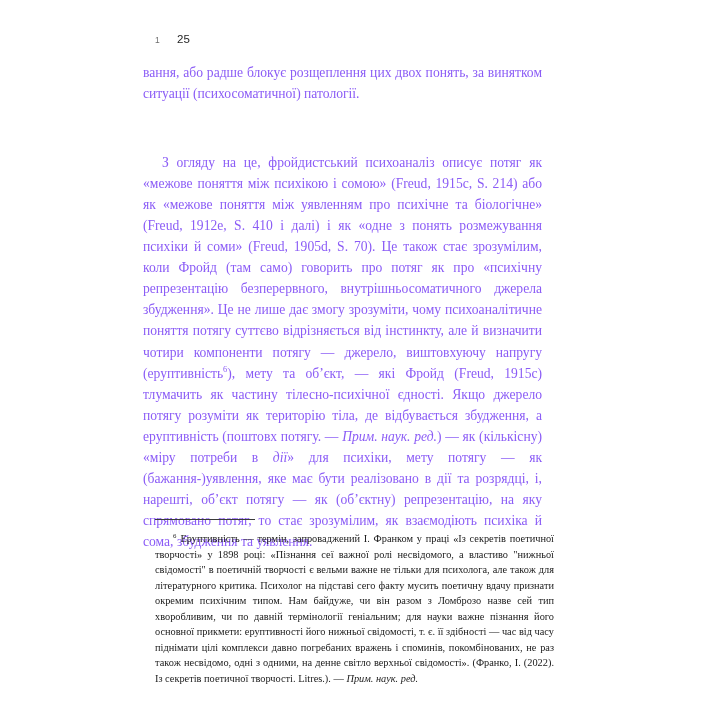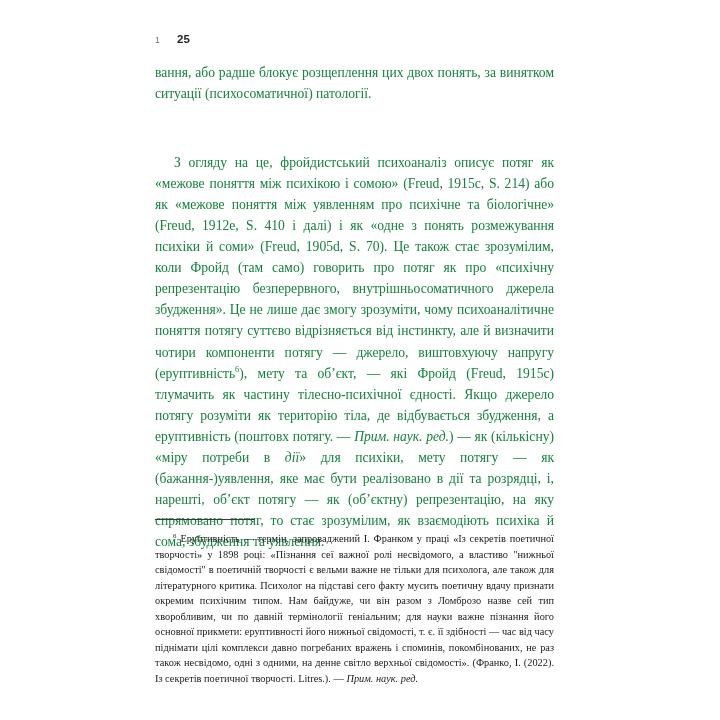--- a/index.html
+++ b/index.html
@@ -44,38 +44,38 @@
   }
   .rh-title {
     font-size: 8.5px;
     color: #6e6e6e;
     letter-spacing: 0.15px;
     flex: 1 1 auto;
     white-space: nowrap;
   }
   .rh-folio {
     font-size: 11.5px;
-    font-weight: bold;
+    font-weight: normal;
     color: #262626;
     flex: 0 0 auto;
     text-align: right;
   }
 
   
   .body-text {
     position: absolute;
-    left: 155px;
+    left: 143px;
     top: 62px;
     width: 399px;
     font-size: 13.6px;
     line-height: 21.05px;
     text-align: justify;
     text-justify: inter-word;
     hyphens: manual;
-    color: #15803d;
+    color: #8b5cf6;
   }
   .body-text p {
     margin: 0;
     text-indent: 0;
   }
   .body-text p.indent {
     text-indent: 19px;
     margin-top: 48px;
   }
   .body-text i, .body-text em {

